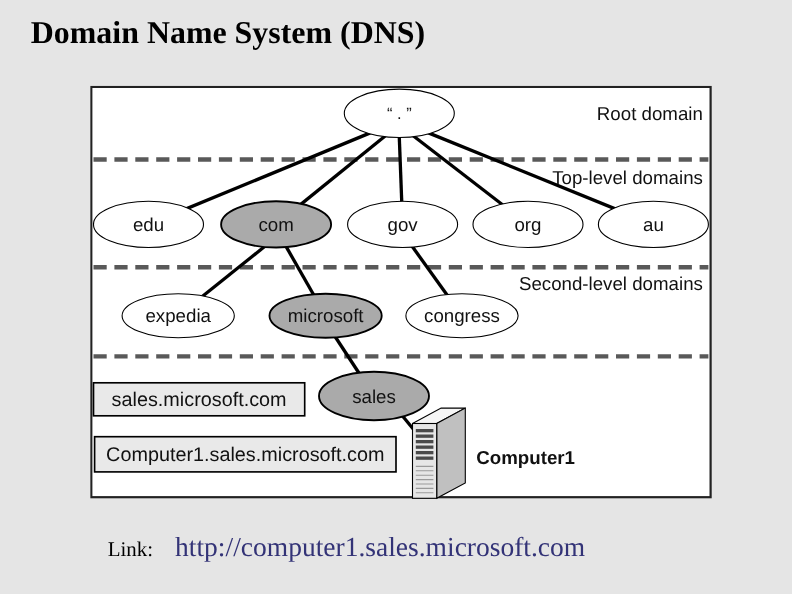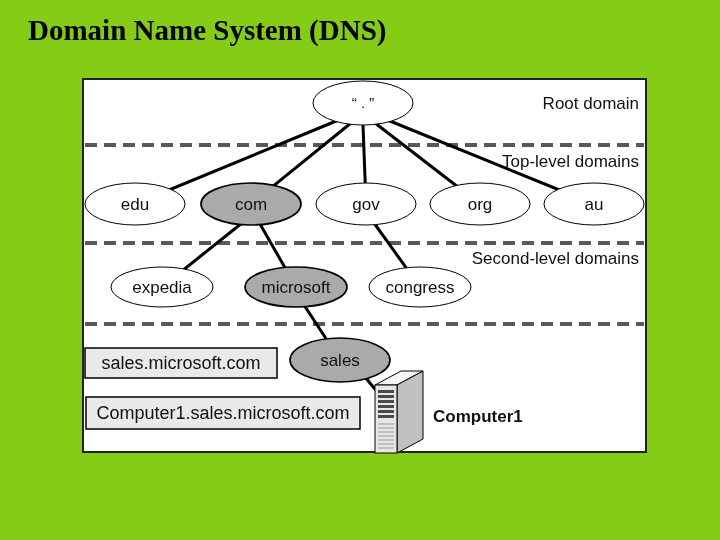--- a/index.html
+++ b/index.html
@@ -1,17 +1,17 @@
 <!DOCTYPE html>
 <html><head>
 <meta charset="utf-8">
 <style>
   html,body{margin:0;padding:0;background:#ffffff;}
   .slide{
-    position:relative;width:720px;height:540px;background:#84cc16;
+    position:relative;width:720px;height:540px;background:#e5e5e5;
     font-family:"Liberation Sans", sans-serif;overflow:hidden;
   }
   .title{
     position:absolute;left:28px;top:14px;margin:0;
     font-family:"Liberation Serif", serif;font-weight:bold;
     font-size:29px;color:#000000;letter-spacing:0px;white-space:nowrap;
   }
   .diagram{position:absolute;left:82px;top:78px;width:566px;height:376px;}
   svg text{
     font-family:"Liberation Sans", sans-serif;fill:#111111;
@@ -142,14 +142,18 @@
         <line class="vent" x1="296" y1="362" x2="312" y2="362"></line>
         <line class="vent" x1="296" y1="366" x2="312" y2="366"></line>
         <line class="vent" x1="296" y1="370" x2="312" y2="370"></line>
       </g>
 
       <text class="computer-label" x="351" y="344">Computer1</text>
 
     </svg>
   </div>
 
+  <div class="footer">
+    <span class="link-label">Link:</span>
+    <span class="link-url">http://computer1.sales.microsoft.com</span>
+  </div>
 
 </div>
 
 </body></html>

